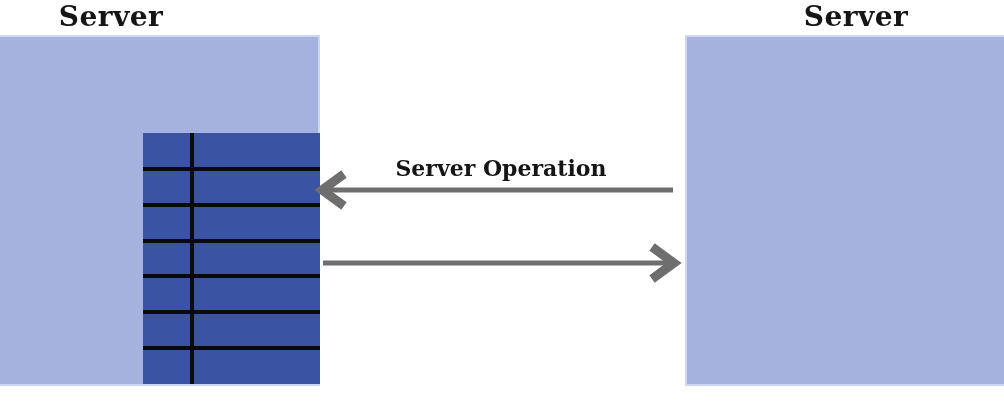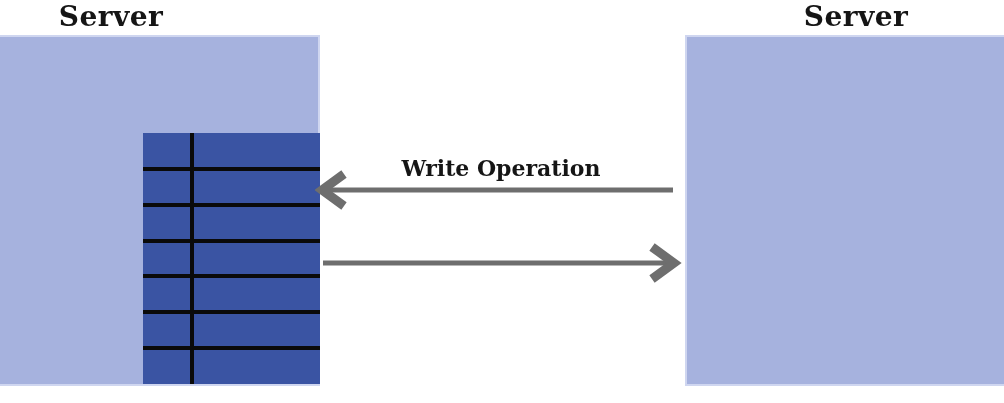--- a/index.html
+++ b/index.html
@@ -103,21 +103,21 @@
     <div class="vline"></div>
 
   <div class="hline" style="top: calc(14.2857% - 2px);"></div>
       <div class="hline" style="top: calc(28.5714% - 2px);"></div>
       <div class="hline" style="top: calc(42.8571% - 2px);"></div>
       <div class="hline" style="top: calc(57.1429% - 2px);"></div>
       <div class="hline" style="top: calc(71.4286% - 2px);"></div>
       <div class="hline" style="top: calc(85.7143% - 2px);"></div>
     </div>
 
-  <div id="write-label" class="arrow-label">Write Operation</div>
+  <div id="write-label" class="arrow-label">Server Operation</div>
 
   <svg id="write-arrow" class="arrow-svg" viewBox="0 0 370 40">
     <line x1="358" y1="20" x2="14" y2="20" stroke="#6e6e6e" stroke-width="5"></line>
     <polyline points="29,4 7,20 29,36" fill="none" stroke="#6e6e6e" stroke-width="9" stroke-linejoin="miter" stroke-linecap="butt"></polyline>
   </svg>
 
 
   <svg id="read-arrow" class="arrow-svg" viewBox="0 0 370 40">
     <line x1="8" y1="20" x2="352" y2="20" stroke="#6e6e6e" stroke-width="5"></line>
     <polyline points="337,4 359,20 337,36" fill="none" stroke="#6e6e6e" stroke-width="9" stroke-linejoin="miter" stroke-linecap="butt"></polyline>

